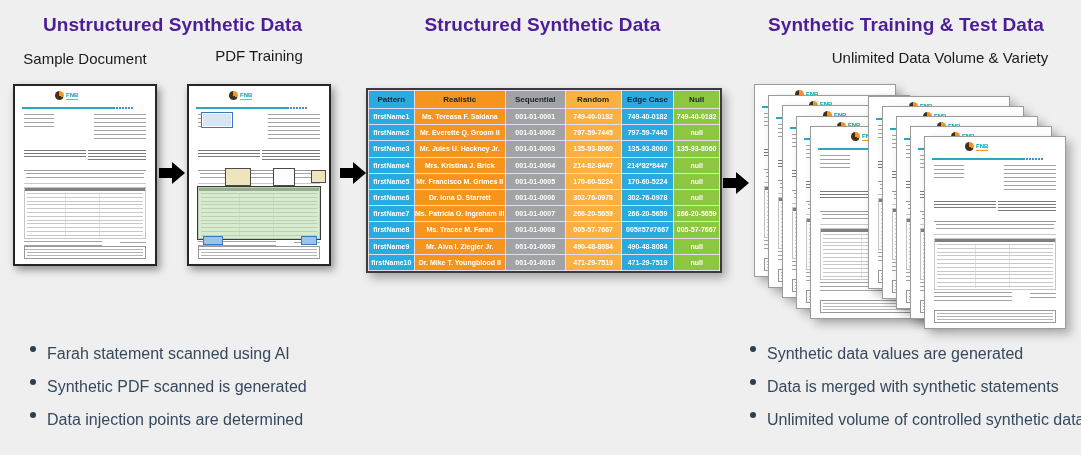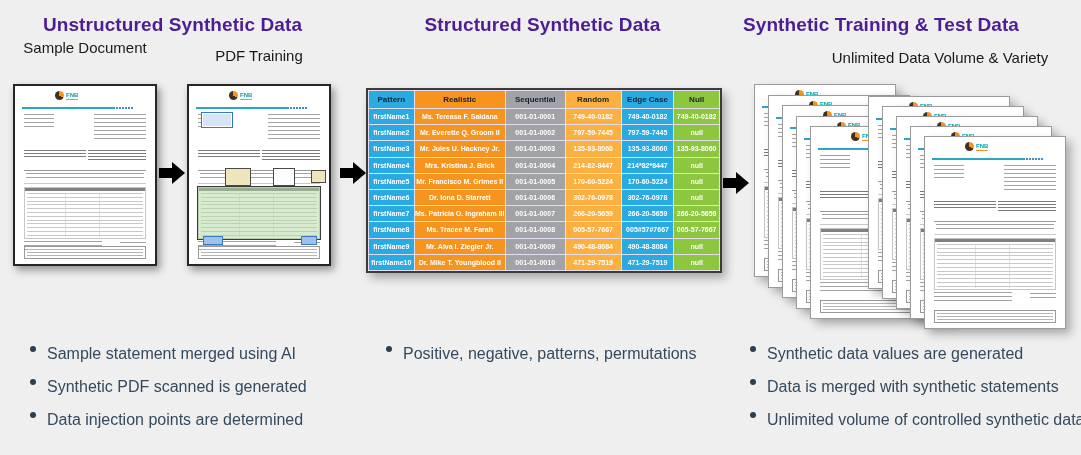--- a/index.html
+++ b/index.html
@@ -16,22 +16,22 @@
     position:absolute;text-align:center;
     font-size:19px;font-weight:bold;color:#4c1d95;
     letter-spacing:.1px;
   }
   .sub-label{
     position:absolute;text-align:center;
     font-size:15px;color:#1a1a1a;
   }
   .t1{left:10px;width:325px;top:14px;}
   .t2{left:367px;width:351px;top:14px;}
-  .t3{left:710px;width:342px;top:14px;}
-  .s1a{left:13px;width:144px;top:39px;}
+  .t3{left:735px;width:342px;top:14px;}
+  .s1a{left:13px;width:144px;top:50px;}
   .s1b{left:187px;width:144px;top:47px;}
   .s2{left:367px;width:351px;top:49px;}
   .s3{left:769px;width:342px;top:49px;}
 
   
   .arrow{position:absolute;width:26px;height:22px;}
   .arrow .shaft{position:absolute;left:0;top:6px;width:13px;height:10px;background:#000;}
   .arrow .head{position:absolute;left:13px;top:0;width:0;height:0;
     border-top:11px solid transparent;border-bottom:11px solid transparent;border-left:13px solid #000;}
 
@@ -574,26 +574,25 @@
     <div class="t-lines d-amt"></div>
     <div class="d-disc">
             <div class="fill"></div>
           </div>
 
   </div>
       </div>
     </div>
 
   <ul class="bullets" id="bullets-0">
-      <li><span>Sample statement merged using AI</span></li>
+      <li><span>Farah statement scanned using AI</span></li>
       <li><span>Synthetic PDF scanned is generated</span></li>
       <li><span>Data injection points are determined</span></li>
     </ul>
   <ul class="bullets" id="bullets-1">
-      <li><span>Positive, negative, patterns, permutations</span></li>
     </ul>
   <ul class="bullets" id="bullets-2">
       <li><span>Synthetic data values are generated</span></li>
       <li><span>Data is merged with synthetic statements</span></li>
       <li><span>Unlimited volume of controlled synthetic data</span></li>
     </ul>
 
 </div>
 
 </body></html>

